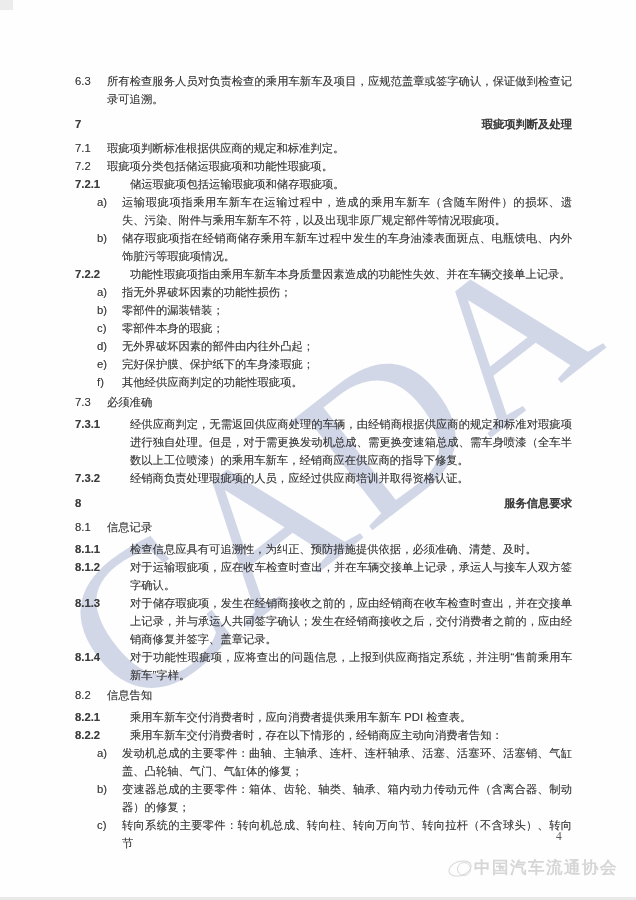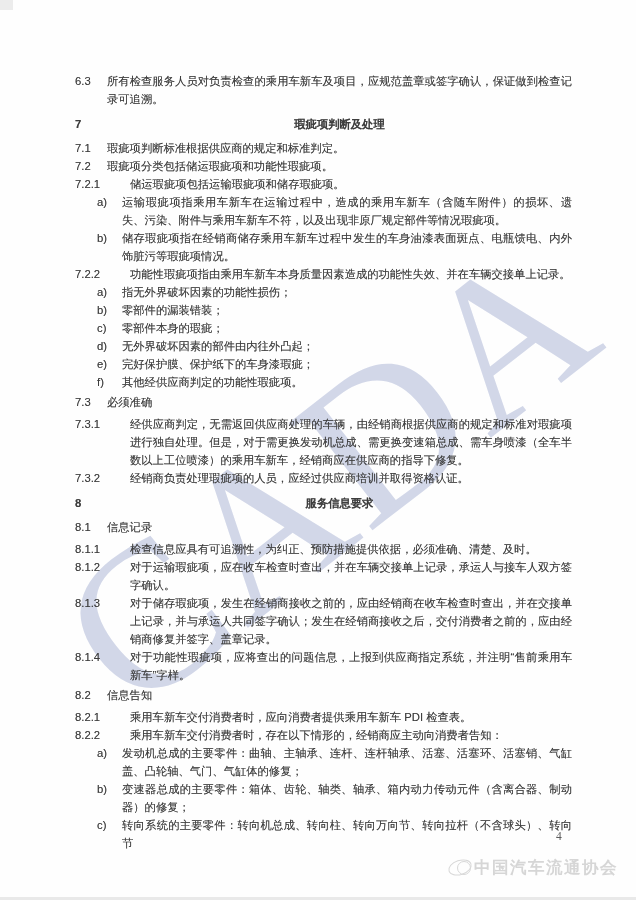--- a/index.html
+++ b/index.html
@@ -47,40 +47,40 @@
     left:75px;top:72px;
     width:497px;
     font-size:11.3px;
     line-height:18px;
     color:#3d3d3d;
     text-shadow:0 0 0.4px rgba(70,70,70,0.55);
   }
   .item{display:flex;margin:0;}
   .item .num{flex:0 0 32px;white-space:nowrap;}
   .item .txt{flex:1;text-align:justify;text-justify:inter-ideograph;}
-  .item.sub .num{flex-basis:55px;}
+  .item.sub .num{flex-basis:55px;font-weight:bold;}
   .item.alpha{padding-left:22px;}
   .item.alpha .num{flex-basis:25px;}
   .item.h1{font-weight:bold;margin:7px 0 6px;}
-  .item.h1 .txt{text-align:center;}
+  .item.h1 .txt{text-align:right;}
   .item.h2{font-weight:normal;margin:2px 0 4px;}
   .item.h2 .txt{text-align:left;}
   
   .page-number{
     position:absolute;
     left:556px;top:830px;
     font-family:"Liberation Serif","DejaVu Serif",serif;
     font-size:11.5px;
     color:#5c5c5c;
   }
   
   .footer-logo{
     position:absolute;
     right:18px;top:857px;
-    display:flex;gap:0;
+    display:flex;align-items:center;gap:0;
     color:#d5d5d5;
   }
   .logo-icon{
     position:relative;display:inline-block;
     width:26px;height:20px;
   }
   .logo-icon .orbit{
     position:absolute;left:0;top:3px;width:22px;height:13px;
     border:1.6px solid #d8d8d8;border-radius:50%;
     transform:rotate(-18deg);

